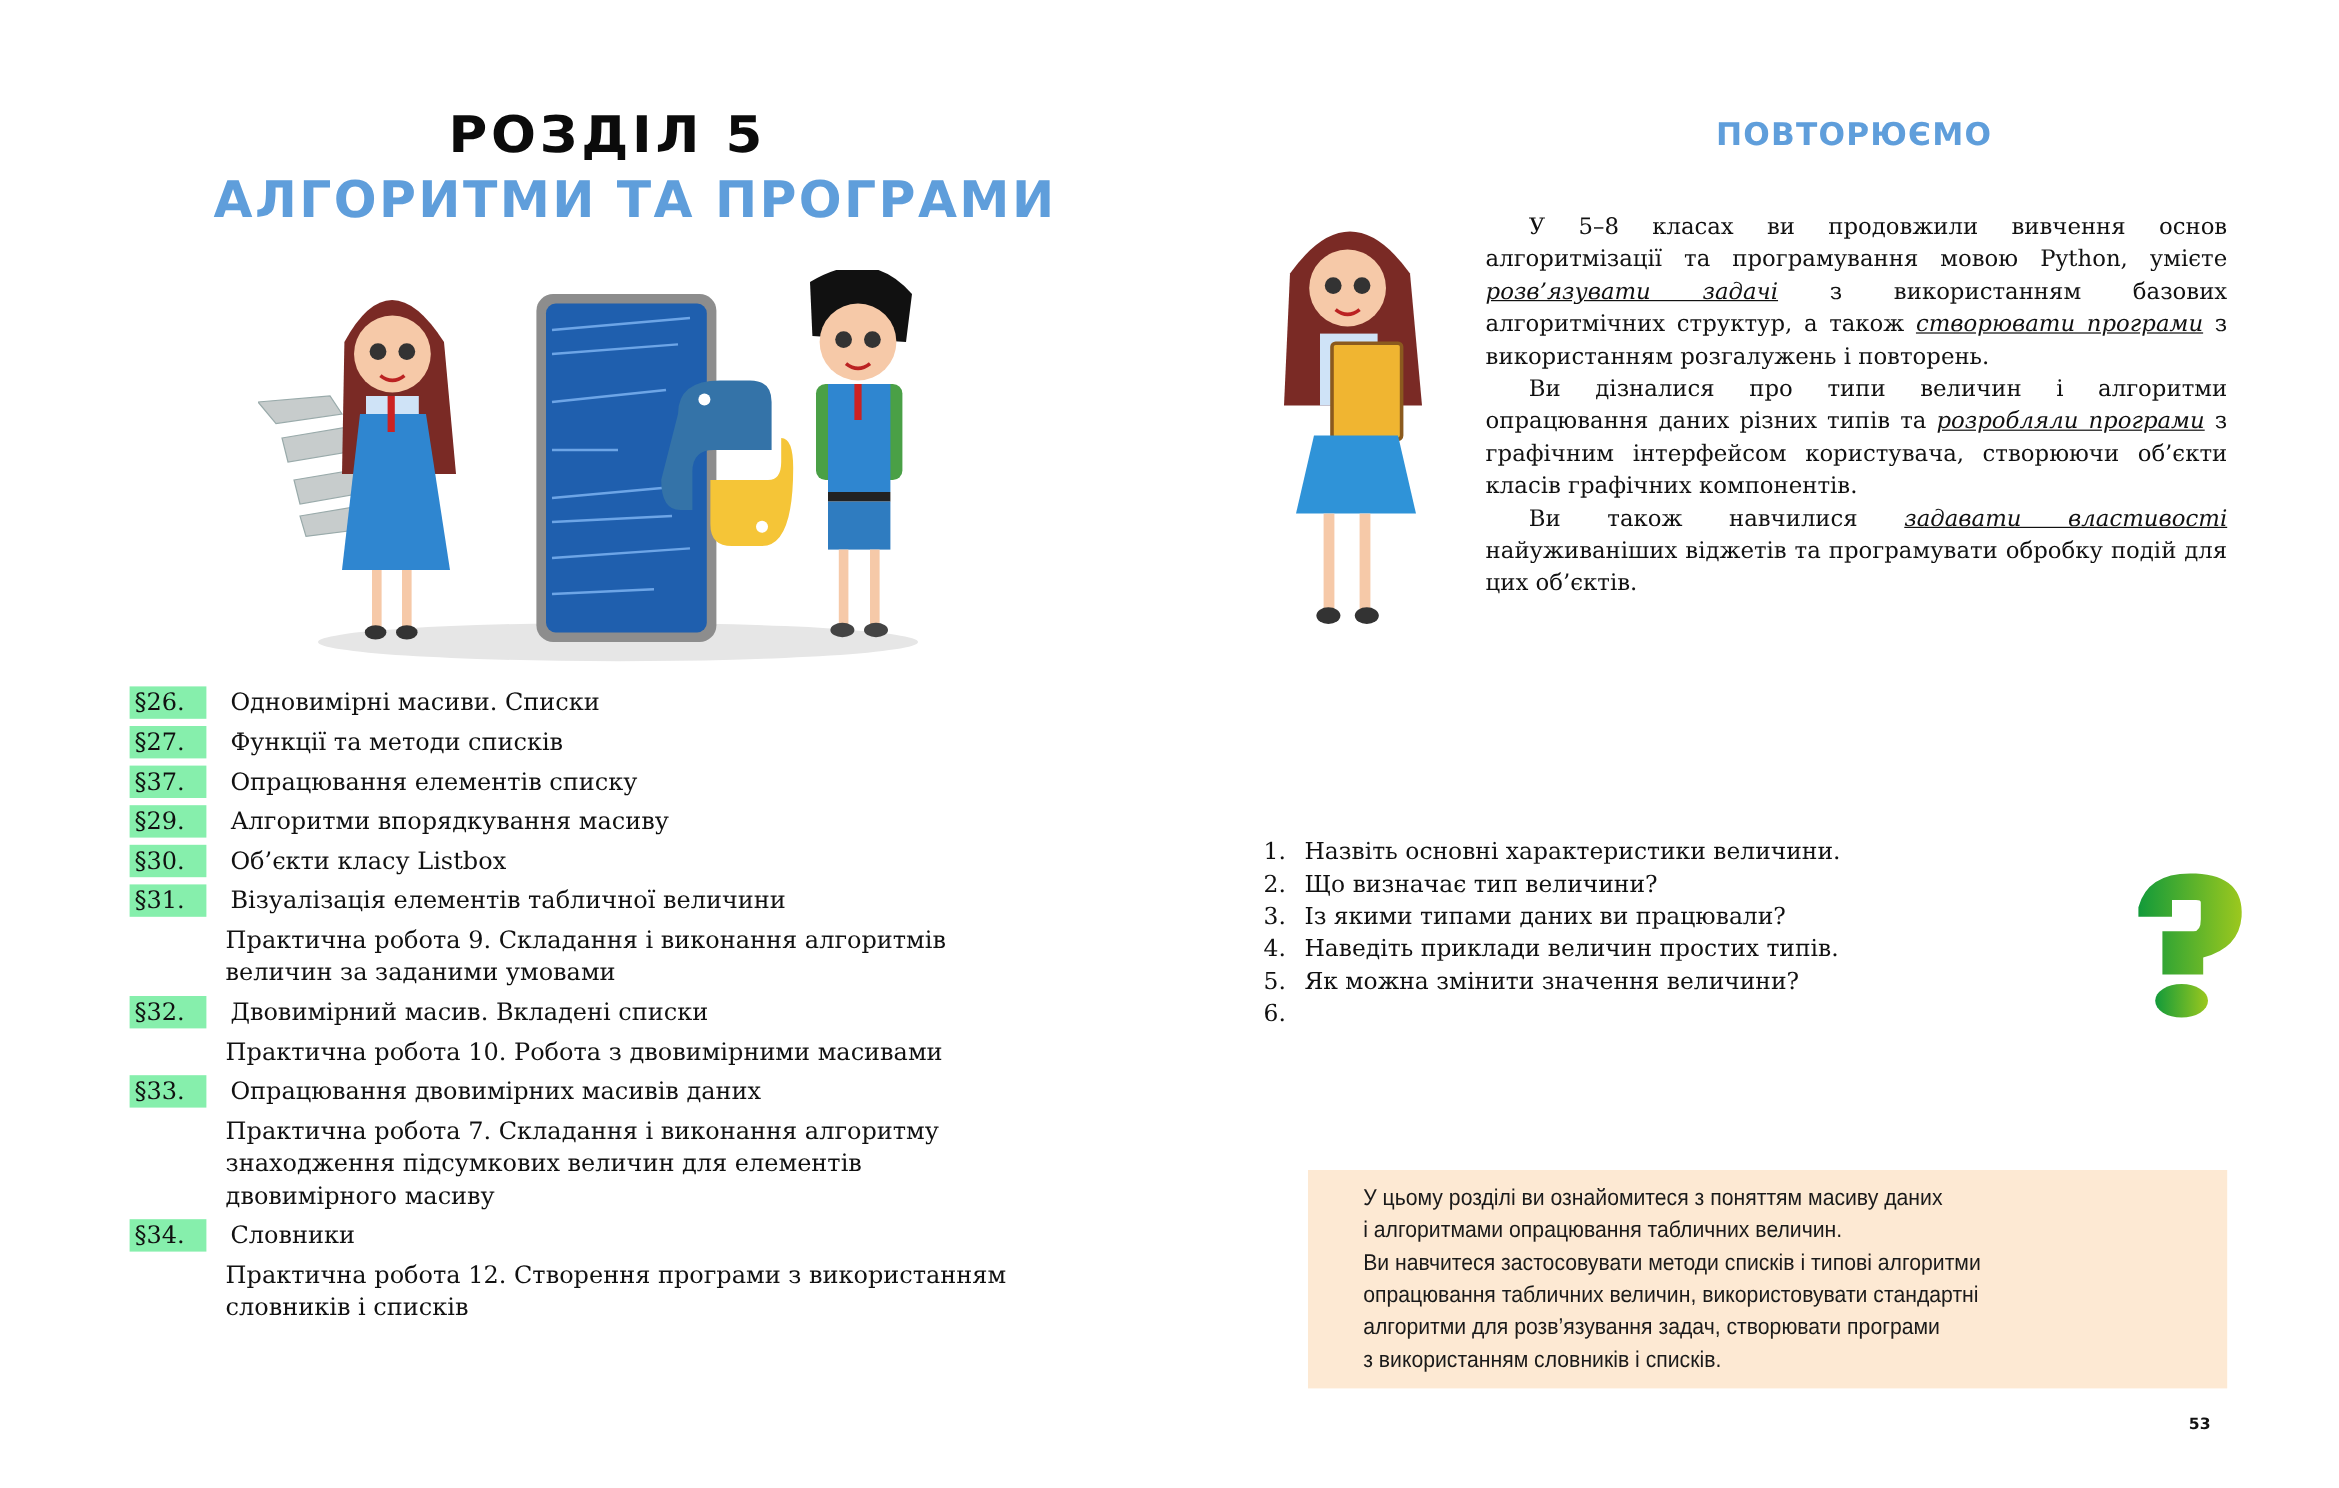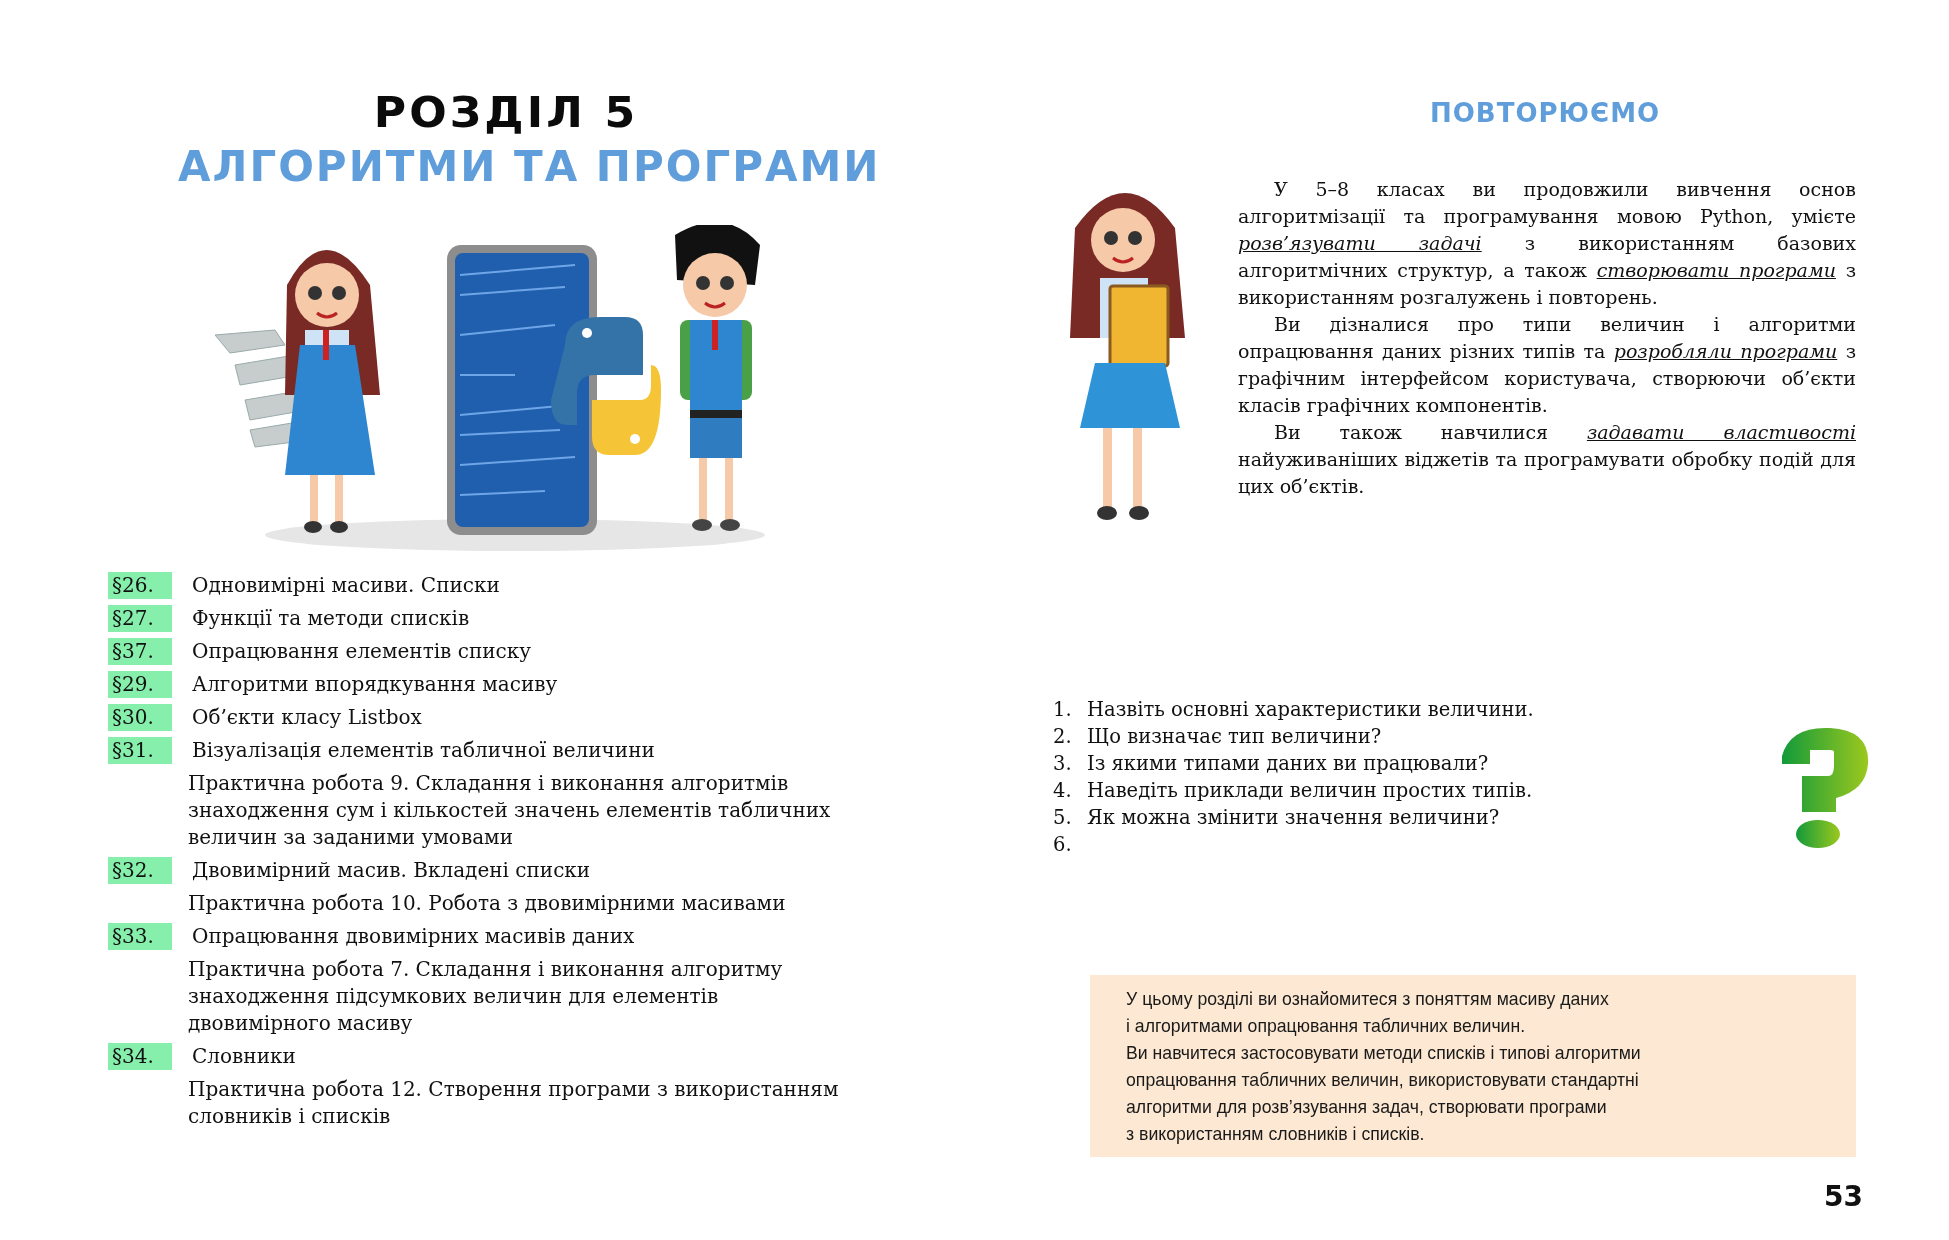--- a/index.html
+++ b/index.html
@@ -23,24 +23,24 @@
   .intro { left: 1238px; top: 176px; width: 618px; font-size: 19px; line-height: 27px; text-align: justify; }
   .intro p { margin: 0; text-indent: 36px; }
   .intro i { font-style: italic; text-decoration: underline; }
 
   .questions { left: 1053px; top: 696px; width: 700px; font-size: 19.5px; line-height: 27px; }
   .q-row { display: flex; }
   .q-num { width: 34px; flex: 0 0 34px; }
 
   .qmark { left: 1780px; top: 726px; width: 92px; height: 124px; }
 
-  .info-box { left: 1090px; top: 975px; width: 766px; height: 182px; background: #fde9d3; box-sizing: border-box; padding: 10px 20px 10px 36px; font-family: "Liberation Sans", sans-serif; font-size: 19px; line-height: 27px; color: #1a1a1a; }
+  .info-box { left: 1090px; top: 975px; width: 766px; height: 182px; background: #fde9d3; box-sizing: border-box; padding: 10px 20px 10px 46px; font-family: "Liberation Sans", sans-serif; font-size: 19px; line-height: 27px; color: #1a1a1a; }
   .info-box div { transform: scaleX(0.93); transform-origin: left; white-space: nowrap; }
 
-  .page-number { left: 1824px; top: 1180px; font-family: "DejaVu Sans", sans-serif; font-weight: bold; font-size: 28px; color: #111; }
+  .page-number { left: 1824px; top: 1180px; font-family: "DejaVu Sans", sans-serif; font-weight: bold; font-size: 13px; color: #111; }
 </style>
 </head>
 <body>
 
 <div class="abs chapter-num">РОЗДІЛ 5</div>
 <div class="abs chapter-title">АЛГОРИТМИ ТА ПРОГРАМИ</div>
 
 <div class="abs hero">
   <svg width="600" height="330" viewBox="0 0 600 330">
 
@@ -129,21 +129,20 @@
   <div class="toc-row">
     <span class="toc-num">§30.</span>
     <span class="toc-text">Об’єкти класу Listbox</span>
   </div>
   <div class="toc-row">
     <span class="toc-num">§31.</span>
     <span class="toc-text">Візуалізація елементів табличної величини</span>
   </div>
   <div class="toc-sub">
     <div>Практична робота 9. Складання і виконання алгоритмів</div>
-    <div>знаходження сум і кількостей значень елементів табличних</div>
     <div>величин за заданими умовами</div>
   </div>
   <div class="toc-row">
     <span class="toc-num">§32.</span>
     <span class="toc-text">Двовимірний масив. Вкладені списки</span>
   </div>
   <div class="toc-sub">
     <div>Практична робота 10.  Робота з двовимірними масивами</div>
   </div>
   <div class="toc-row">

